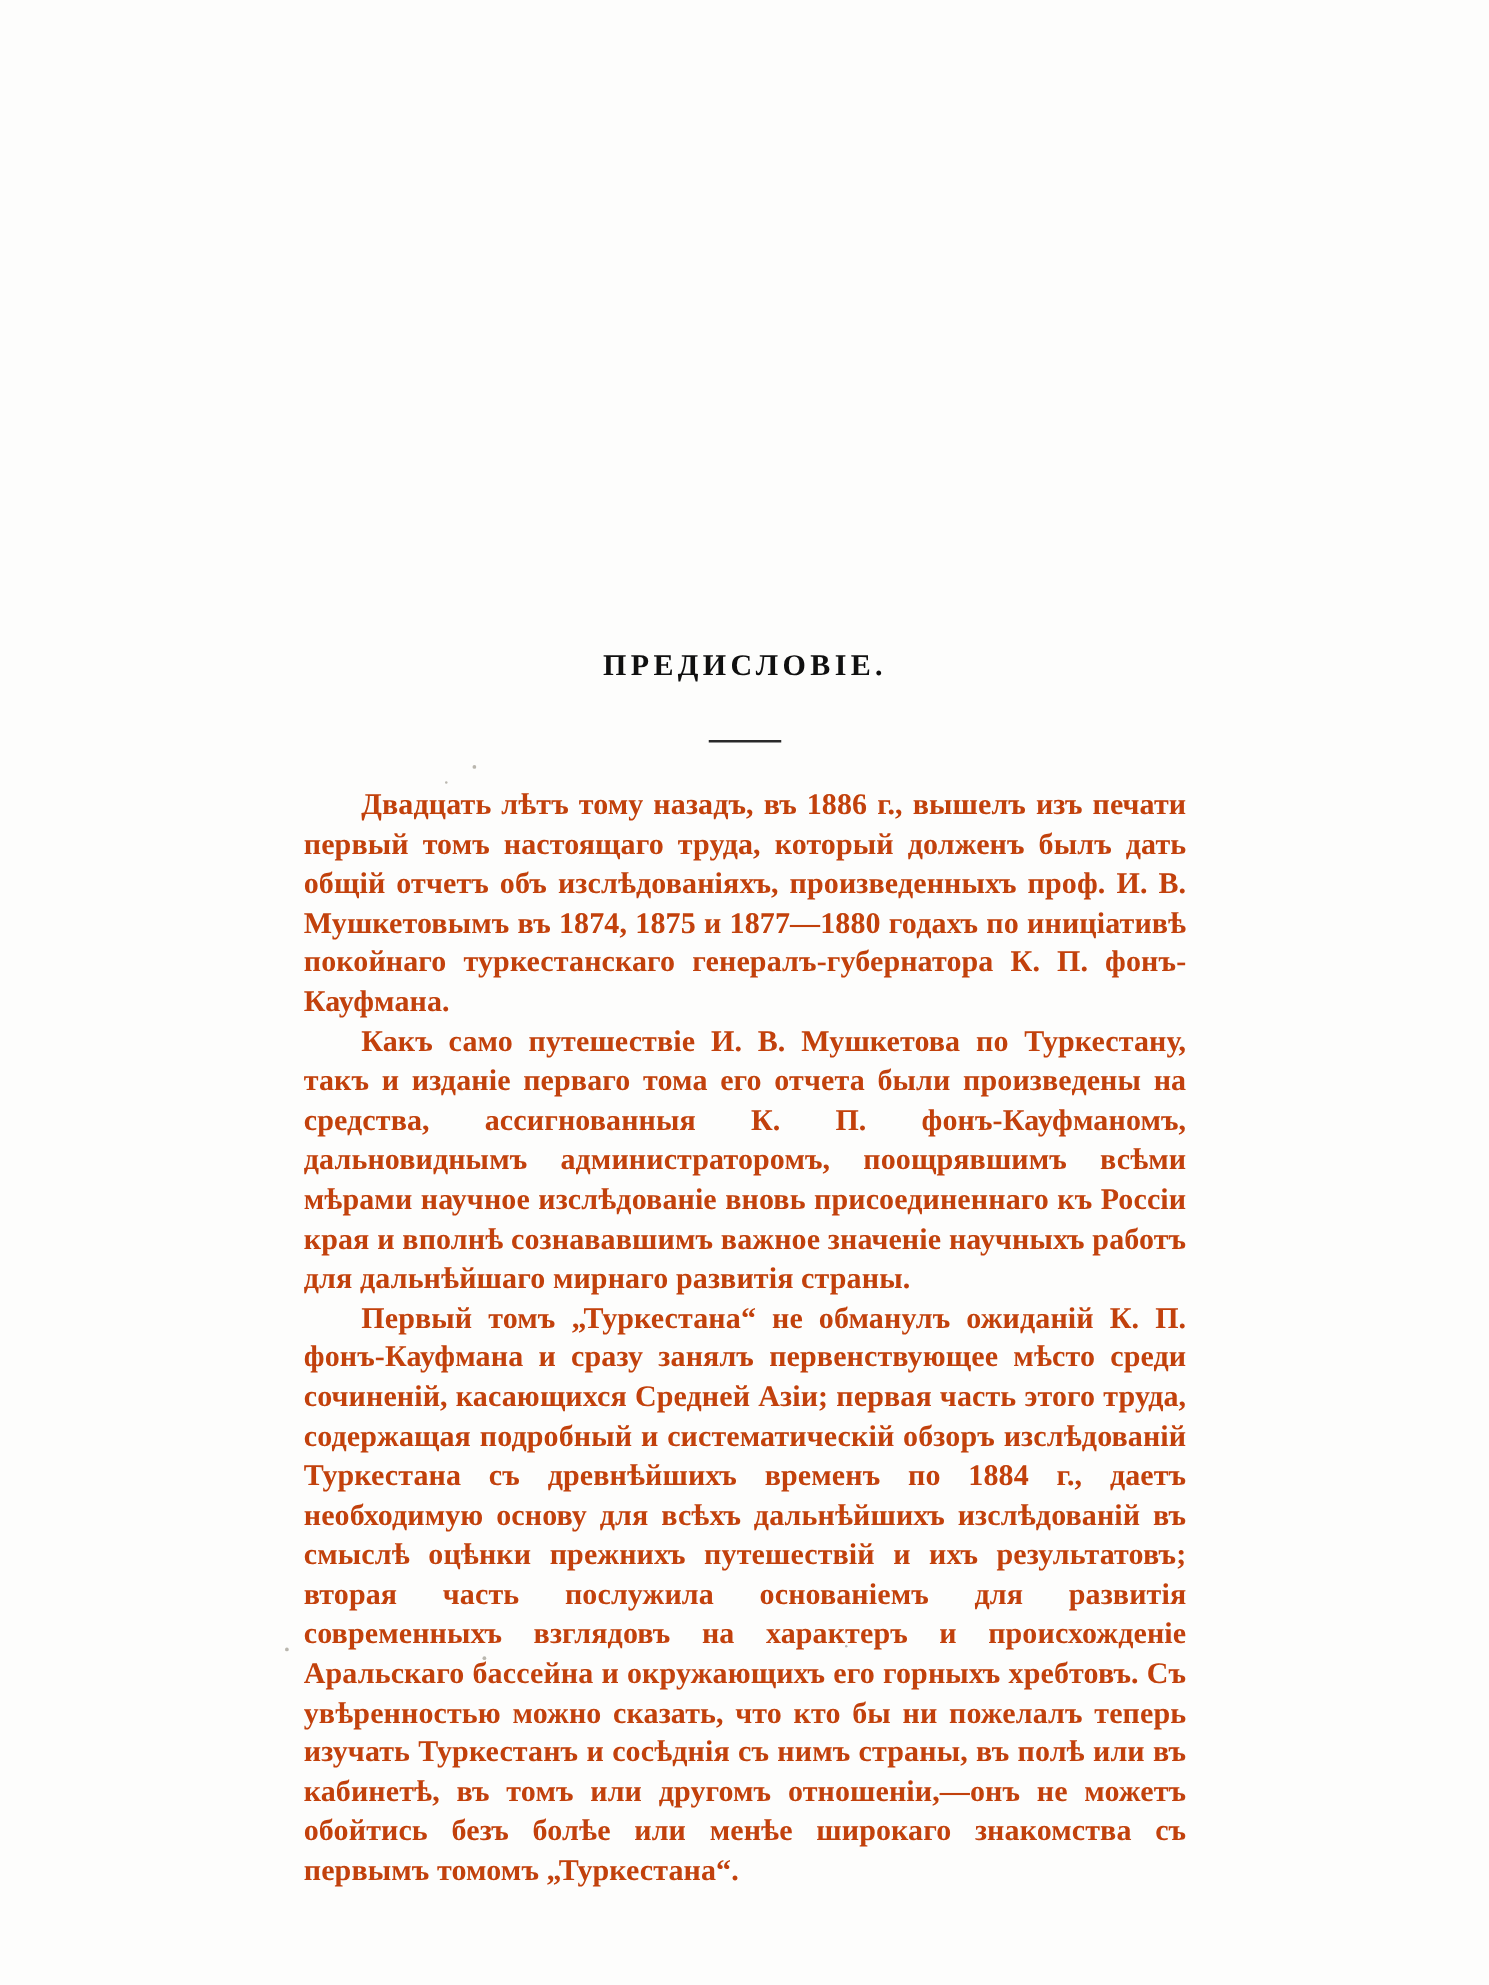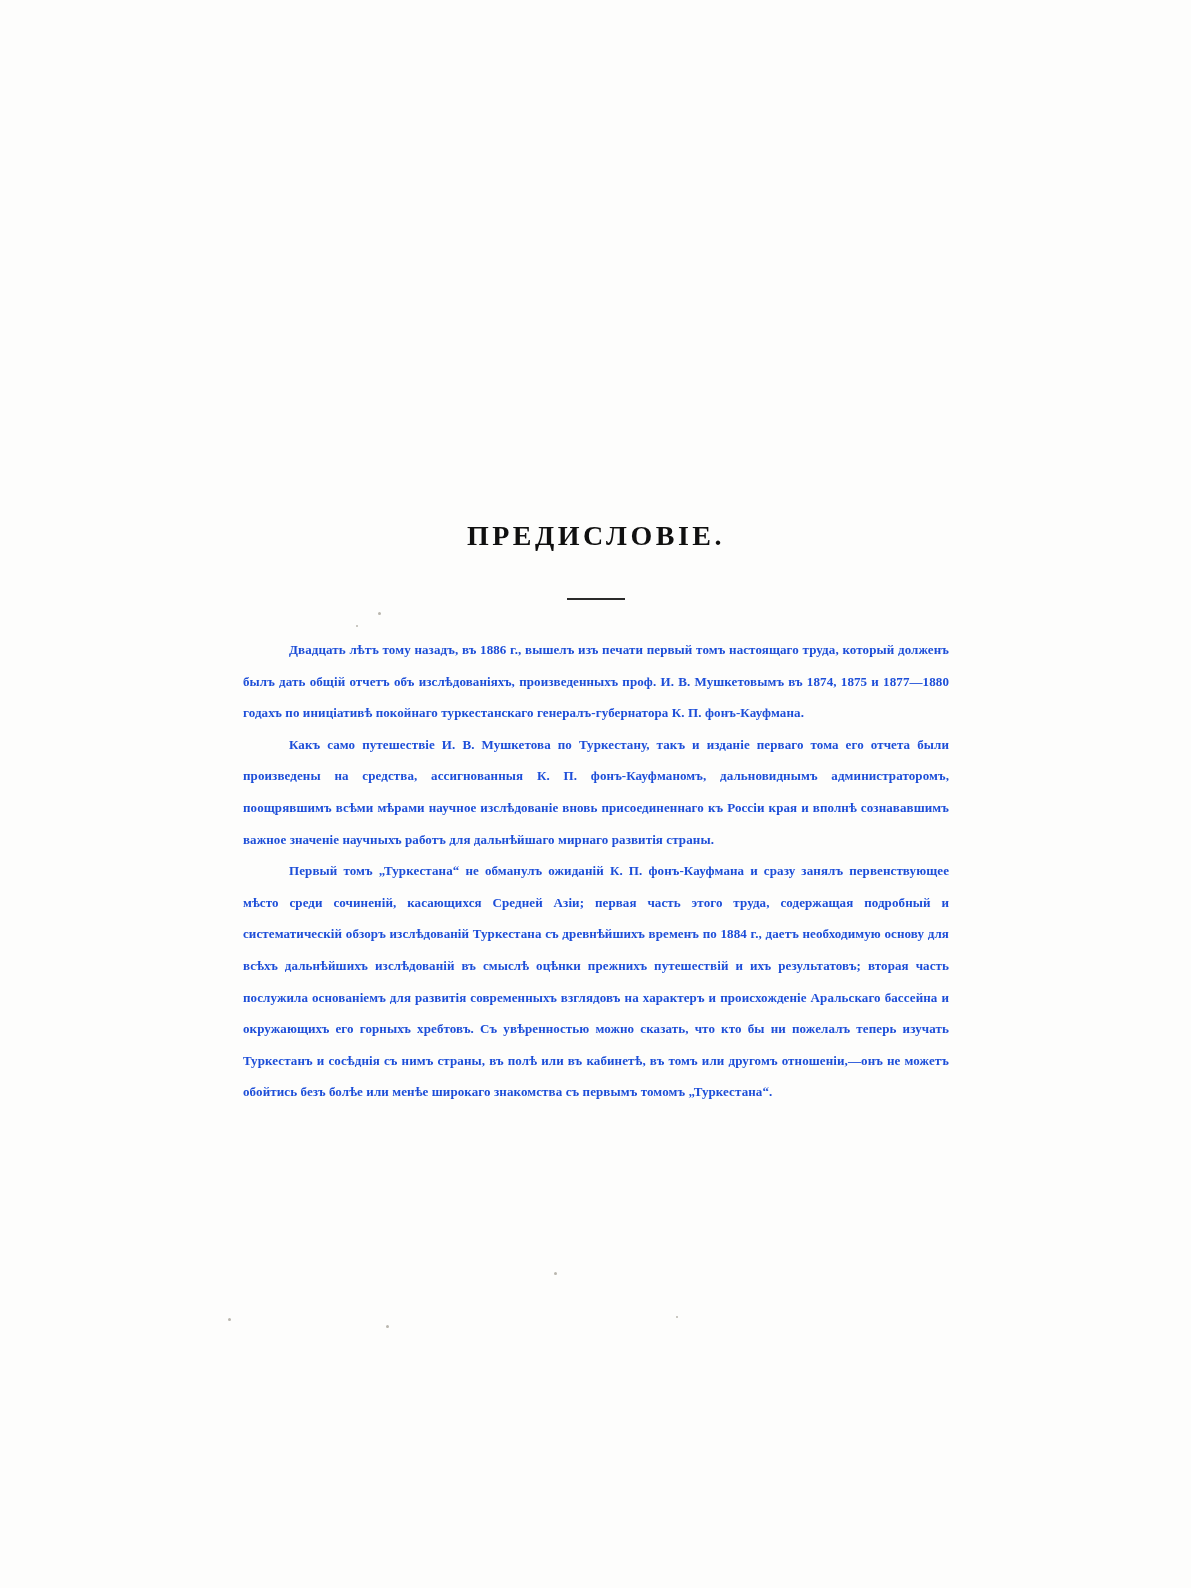--- a/index.html
+++ b/index.html
@@ -24,21 +24,21 @@
     background: #fdfdfc;
   }
   .content {
     position: absolute;
     left: 243px;
     top: 520px;
     width: 706px;
   }
   .doc-title {
     text-align: center;
-    font-size: 28px;
+    font-size: 24px;
     letter-spacing: 3.5px;
     font-weight: 700;
     color: #101010;
     margin: 0 0 0 0;
     font-family: "Liberation Serif", serif;
   }
   .rule-wrap {
     text-align: center;
     margin-top: 34px;
     margin-bottom: 30px;
@@ -46,25 +46,25 @@
   .rule {
     display: inline-block;
     width: 58px;
     height: 0;
     border-top: 2px solid #2a2a2a;
   }
   p.body-par {
     margin: 0;
     text-align: justify;
     text-justify: inter-word;
-    font-size: 13px;
+    font-size: 24px;
     line-height: 31.6px;
     text-indent: 46px;
     letter-spacing: 0.1px;
-    color: #1d4ed8;
+    color: #c2410c;
     font-weight: 600;
   }
   
   .speck {
     position: absolute;
     background: #b9b6ae;
     border-radius: 50%;
   }
   .s1 { left: 378px; top: 612px; width: 3px; height: 3px; }
   .s2 { left: 356px; top: 625px; width: 2px; height: 2px; }

